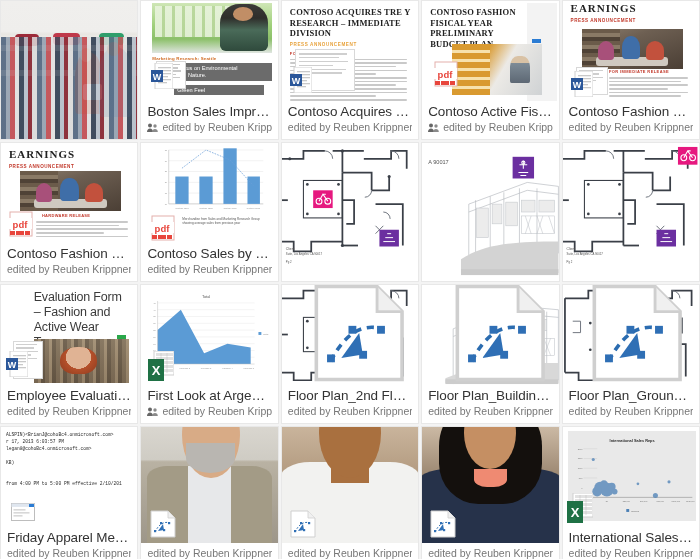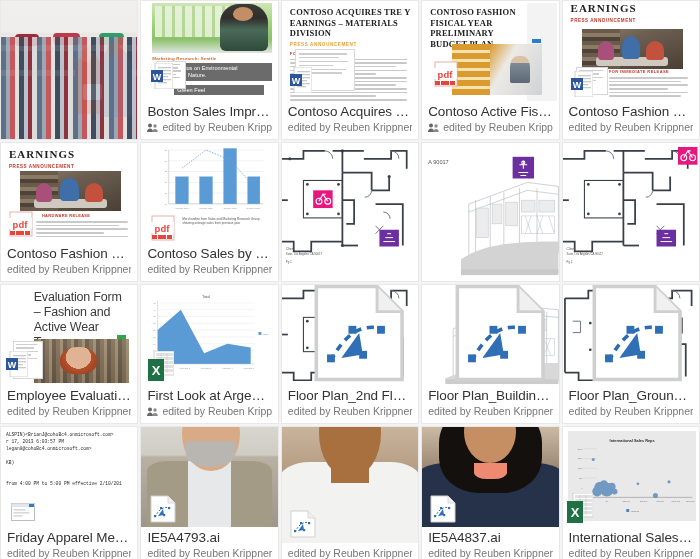--- a/index.html
+++ b/index.html
@@ -230,21 +230,21 @@
             <path d="M5.2 9c0-1.9 1.1-3.1 2.8-3.1S10.8 7.1 10.8 9z" fill="#8a8a8a"></path>
         </svg>
         <span>edited by Reuben Krippner</span>
       </div>
     </div>
   </div>
 
   <div class="tile">
     <div class="thumb">
       <div class="doc">
-        <div class="doc-h">CONTOSO ACQUIRES TRE   Y EARNINGS  –  MATERIALS DIVISION</div>
+        <div class="doc-h">CONTOSO ACQUIRES TRE   Y RESEARCH  –  IMMEDIATE DIVISION</div>
         <div class="doc-k">PRESS ANNOUNCEMENT</div>
         <div class="doc-k2">FOR IMMEDIATE RELEASE</div>
         <div class="lines">
           <i class="l"></i>
             <i class="l"></i>
             <i class="m"></i>
             <i class="l"></i>
             <i class="s"></i>
           <i class="l"></i>
             <i class="l"></i>
@@ -948,21 +948,20 @@
         <path d="M8 21 L13 14 L14 20 Z" fill="#2f6fb5"></path>
         <g fill="#2f6fb5">
             <rect x="4" y="20" width="2.2" height="2.2"></rect>
             <rect x="10" y="12" width="2.2" height="2.2"></rect>
             <rect x="18" y="12" width="2.2" height="2.2"></rect>
             <rect x="13" y="19" width="2.2" height="2.2"></rect>
           </g>
       </svg>
     </div>
     <div class="caption">
-      <div class="cap-title">IE5A4793.ai</div>
       <div class="cap-sub">
         <span>edited by Reuben Krippner</span>
       </div>
     </div>
   </div>
 
   <div class="tile">
     <div class="thumb">
       <div class="ph-port ph-p2">
         <div class="suit"></div>
@@ -1004,21 +1003,20 @@
         <path d="M8 21 L13 14 L14 20 Z" fill="#2f6fb5"></path>
         <g fill="#2f6fb5">
             <rect x="4" y="20" width="2.2" height="2.2"></rect>
             <rect x="10" y="12" width="2.2" height="2.2"></rect>
             <rect x="18" y="12" width="2.2" height="2.2"></rect>
             <rect x="13" y="19" width="2.2" height="2.2"></rect>
           </g>
       </svg>
     </div>
     <div class="caption">
-      <div class="cap-title">IE5A4837.ai</div>
       <div class="cap-sub">
         <span>edited by Reuben Krippner</span>
       </div>
     </div>
   </div>
 
   <div class="tile">
     <div class="thumb">
       <div class="doc" style="padding:0;">
         <div style="position:absolute;left:4%;top:4%;right:2%;bottom:6%;background:#e9e9e9;"></div>

